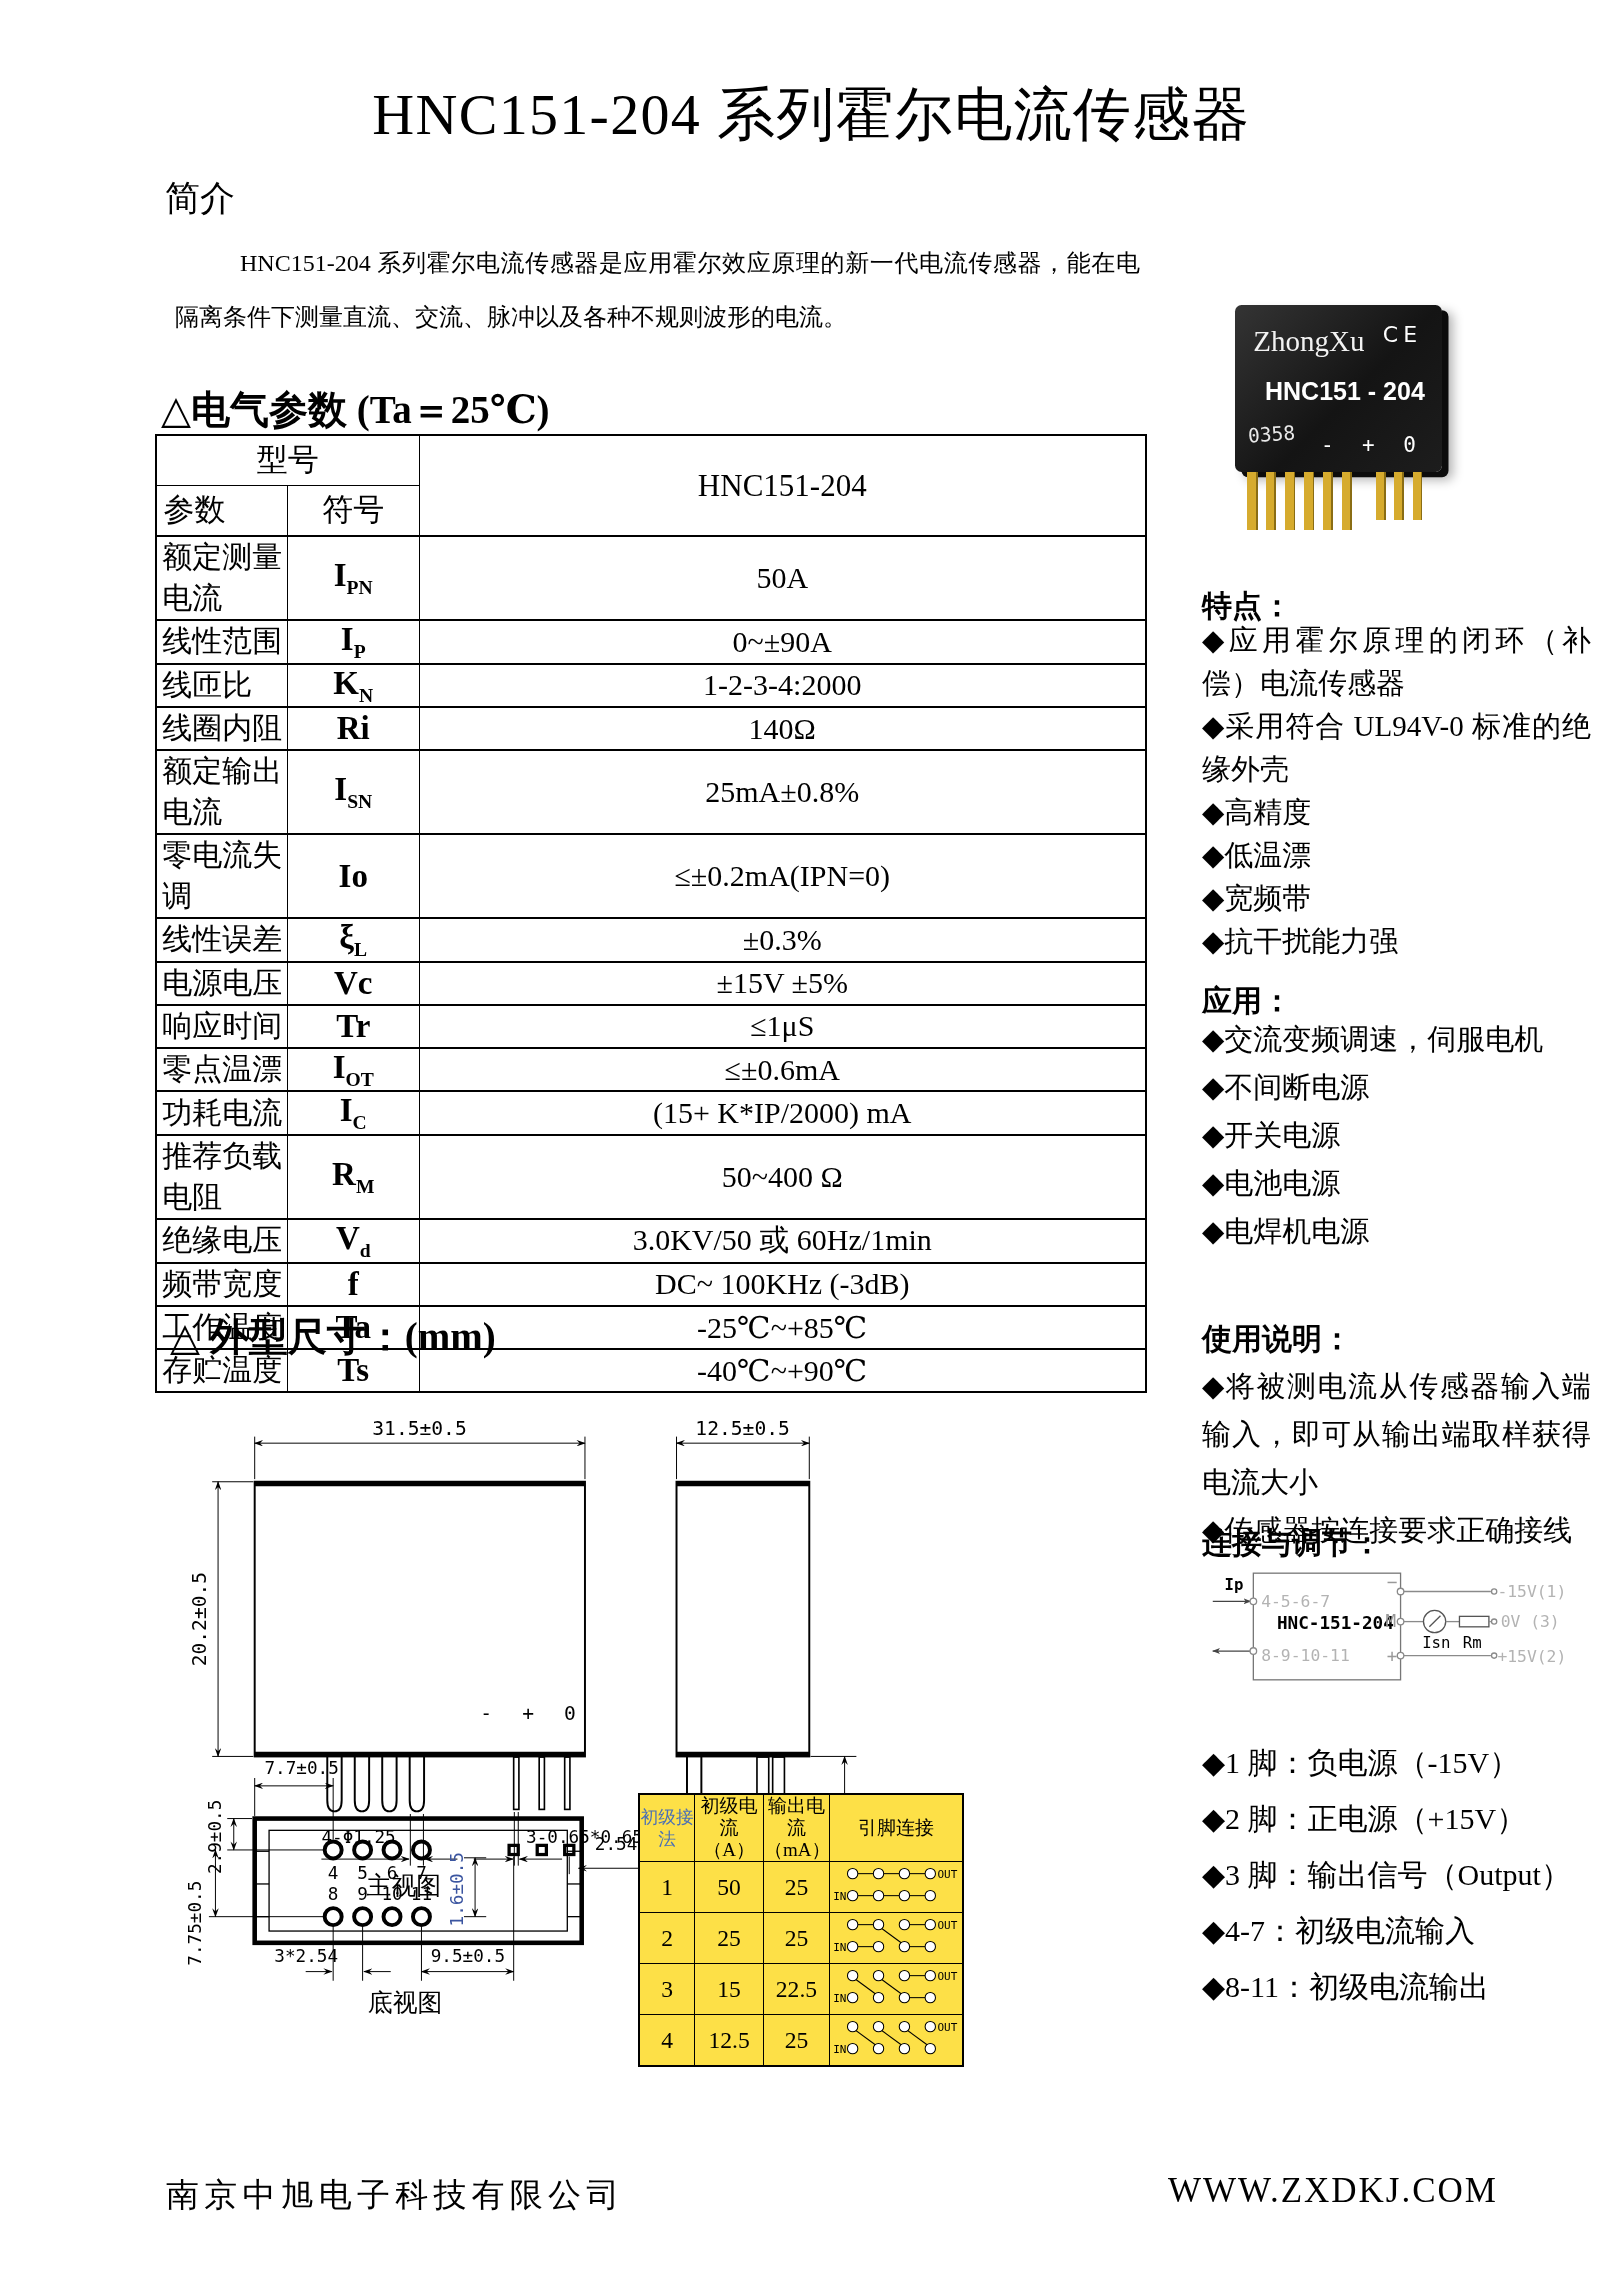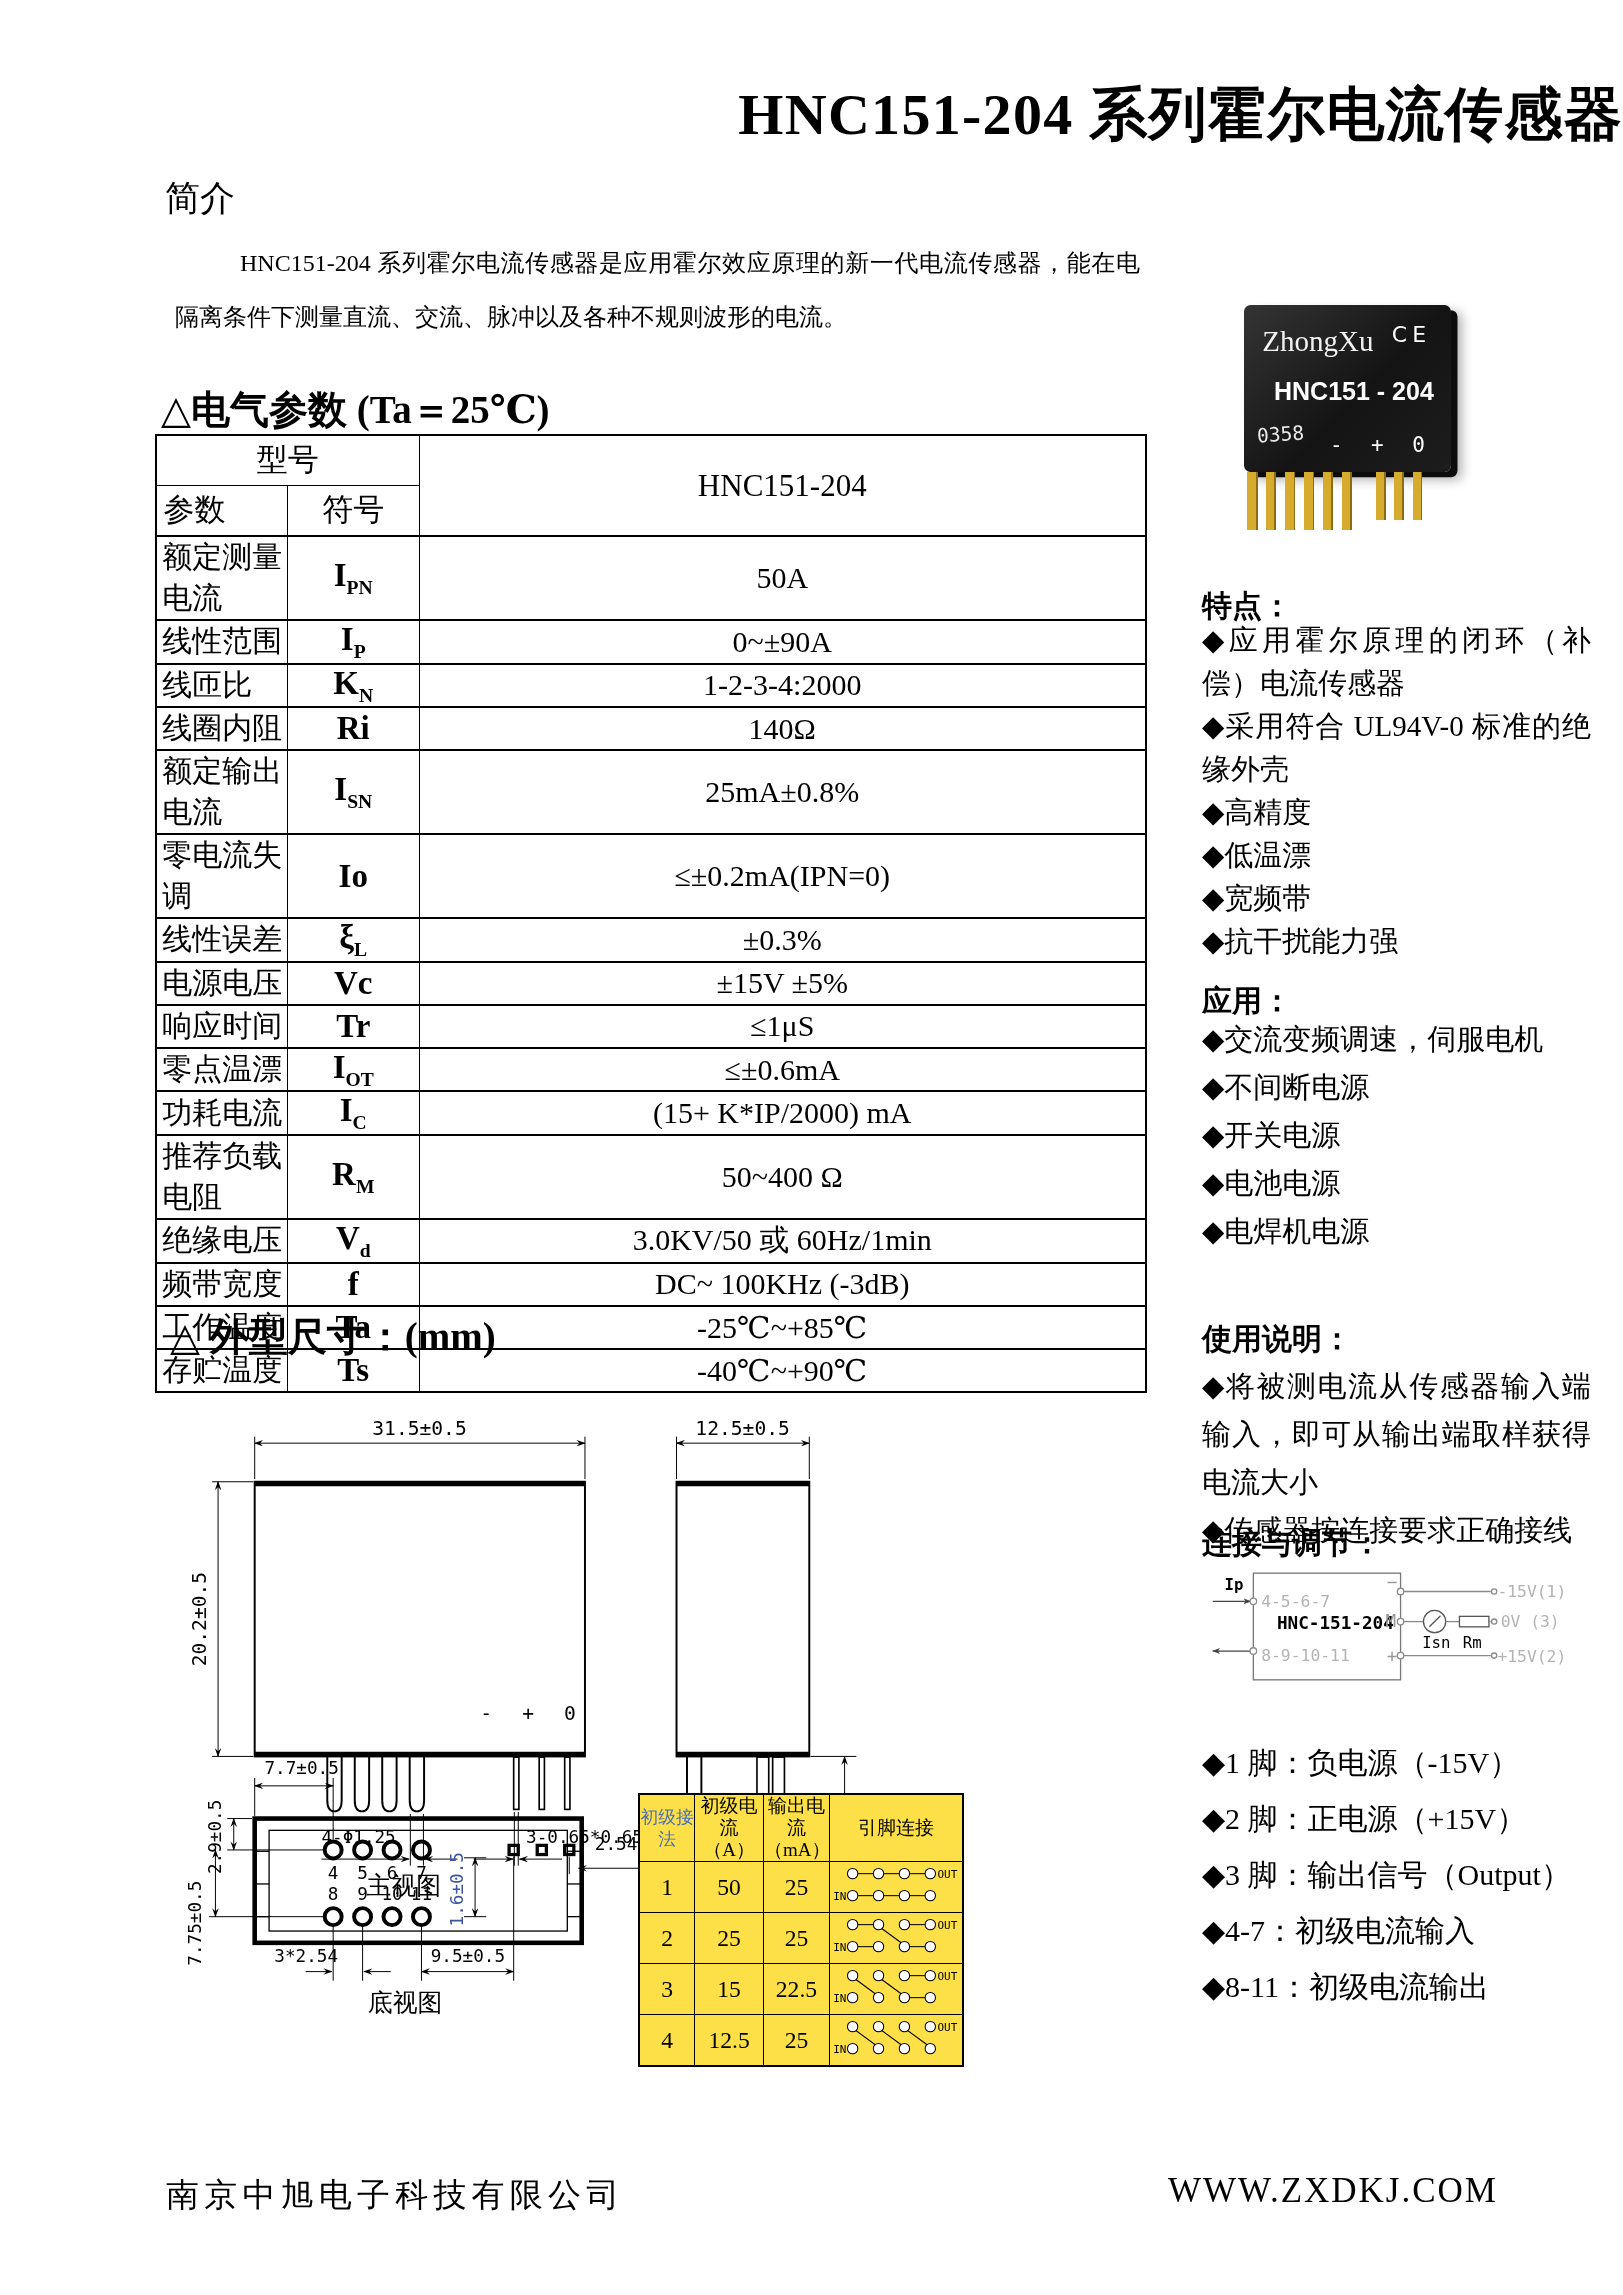--- a/index.html
+++ b/index.html
@@ -1,21 +1,21 @@
 <!DOCTYPE html>
 <html style="font-size:10.5px"><head>
 <meta charset="utf-8">
 <style>
   html,body{margin:0;padding:0;background:#888;}
   #page{position:relative;width:1623px;height:2295px;background:#ffffff;overflow:hidden;
         font-family:"Liberation Serif","DejaVu Serif",serif;color:#000;}
   [data-name]{box-sizing:border-box;}
 
-  .title{position:absolute;left:0;top:76px;width:100%;text-align:right;
-         font-size:58px;font-weight:bold;letter-spacing:1.3px;}
+  .title{position:absolute;left:0;top:76px;width:100%;text-align:center;
+         font-size:58px;font-weight:normal;letter-spacing:1.3px;}
   .intro-h{position:absolute;left:165px;top:175px;font-size:35px;}
   .intro-p{position:absolute;left:175px;top:236px;width:965px;font-size:24px;
            line-height:54px;text-indent:65px;text-align:justify;}
   .sec-h{position:absolute;font-size:39px;font-weight:bold;}
   #elec-h{left:161px;top:383px;}
   #dim-h{left:170px;top:1310px;}
 
   
   .spec{position:absolute;left:155px;top:434px;width:992px;border-collapse:collapse;
         table-layout:fixed;border:2.6px solid #000;}
@@ -37,21 +37,21 @@
   .rc-h{position:absolute;left:1202px;font-size:30px;font-weight:bold;}
   .rc-list{position:absolute;left:1202px;width:389px;font-size:29px;}
   .rc-list .bullet{text-align:justify;}
   #feat-list{top:619px;line-height:43px;}
   #app-list{top:1015px;line-height:48px;}
   #use-list{top:1362px;line-height:48px;}
   #pins-list{top:1735px;line-height:56px;font-size:30px;width:419px;}
 
   
   .photo{position:absolute;left:1227px;top:288px;width:229px;height:250px;}
-  .photo .pbody{position:absolute;left:17px;top:17px;width:207px;height:167px;
+  .photo .pbody{position:absolute;left:8px;top:17px;width:207px;height:167px;
         background:linear-gradient(135deg,#343434,#141414 55%,#1d1d1d);
         border-radius:6.5px;box-shadow:6.5px 5.2px 0 #0c0c0c,10.5px 7.9px 10.5px rgba(0,0,0,.30);}
   .photo .brand{position:absolute;left:18.3px;top:19.6px;font-size:29px;color:#f2f2f2;
         font-family:"Liberation Serif",serif;}
   .photo .ce{position:absolute;right:19.6px;top:17px;font-size:22px;color:#fff;
         letter-spacing:5.2px;font-family:"DejaVu Sans",sans-serif;}
   .photo .pmodel{position:absolute;left:30px;top:72px;font-size:25px;color:#fff;
         font-family:Liberation Sans, sans-serif;font-weight:bold;}
   .photo .batch{position:absolute;left:13px;top:118px;font-size:19.6px;color:#e8e8e8;
         font-family:"DejaVu Sans Mono",monospace;transform:rotate(-4deg);}

